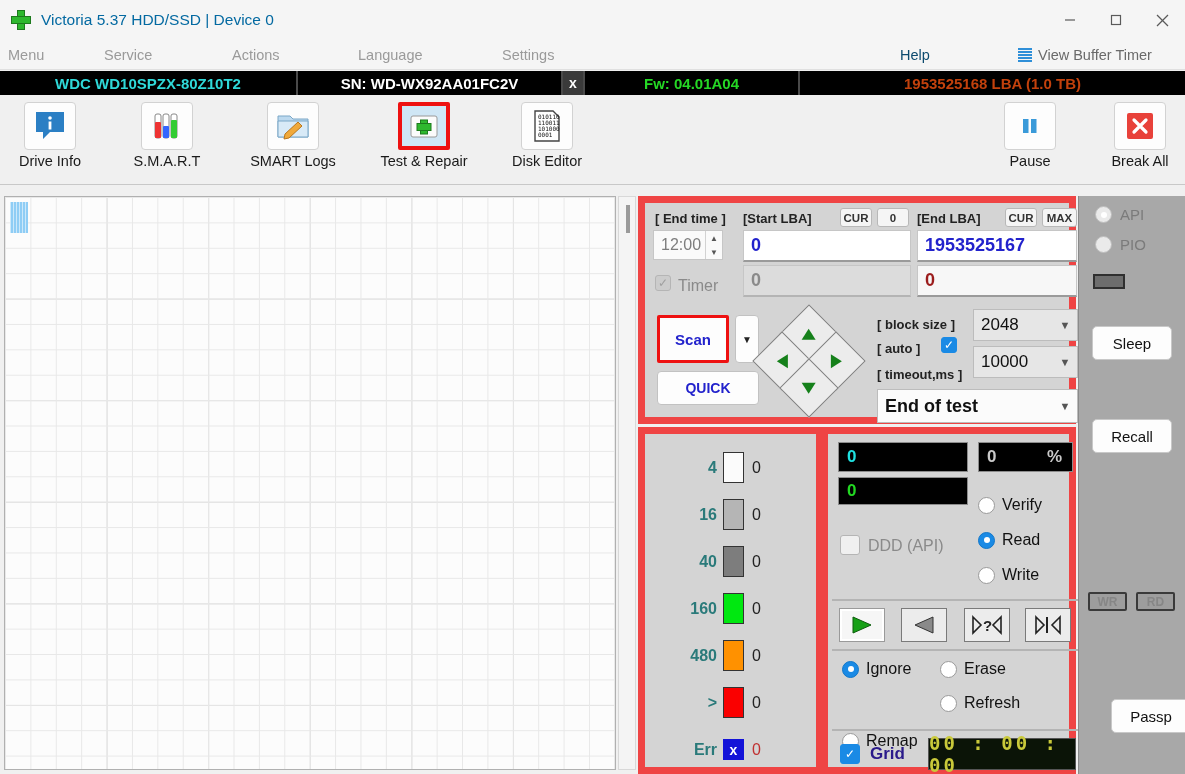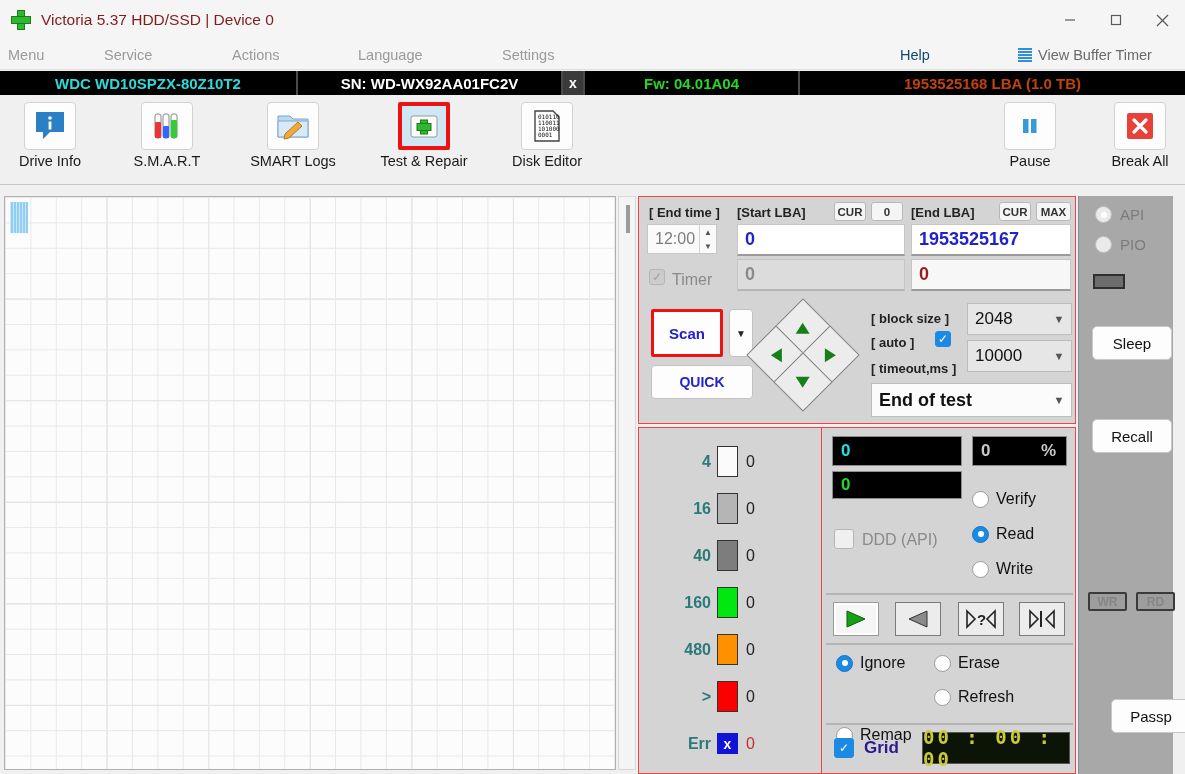--- a/index.html
+++ b/index.html
@@ -16,21 +16,21 @@
     position: absolute; left: 0; top: 0; width: 1185px; height: 40px;
     background: #f5f5f5; display: flex; align-items: center;
   }
   .title-icon { margin-left: 10px; width: 22px; height: 22px; position: relative; }
   .title-icon .cross-v, .title-icon .cross-h {
     position: absolute; background: #2eb82e; border: 1px solid #1d7a1d;
   }
   .title-icon .cross-v { left: 7px; top: 1px; width: 8px; height: 20px; }
   .title-icon .cross-h { left: 1px; top: 7px; width: 20px; height: 8px; }
   .title-text {
-    margin-left: 9px; font-size: 15.5px; color: #7f1d1d;
+    margin-left: 9px; font-size: 15.5px; color: #0369a1;
     font-family: "Liberation Sans", sans-serif; white-space: nowrap;
   }
   .winbtns { position: absolute; right: 0; top: 0; height: 40px; display: flex; }
   .winbtn {
     width: 46px; height: 40px; display: flex; align-items: center;
     justify-content: center; color: #5a5a5a; font-size: 15px;
   }
   .winbtn svg { display: block; }
 
   
@@ -108,21 +108,21 @@
     position: absolute; left: 618px; top: 196px; width: 18px; height: 574px;
     background: #f4f4f4; border: 1px solid #d8d8d8;
   }
   .gridscroll .thumb {
     position: absolute; left: 7px; top: 8px; width: 4px; height: 28px;
     background: #9a9a9a;
   }
 
   
   .rightwrap { position: absolute; left: 638px; top: 196px; width: 438px; height: 578px; }
-  .panelbox { position: absolute; background: #d4d4d4; border: 1px solid #ef4444; }
+  .panelbox { position: absolute; background: #d4d4d4; border: 7px solid #ef4444; }
 
   
   #params { left: 0; top: 0; width: 438px; height: 228px; }
   .lbl { position: absolute; font-size: 13px; color: #222; white-space: nowrap; }
   .minibtn {
     position: absolute; height: 19px; background: #f5f5f5;
     border: 1px solid #b8b8b8; border-radius: 3px;
     font-size: 11.5px; font-weight: bold; color: #333;
     display: flex; align-items: center; justify-content: center;
   }
@@ -229,21 +229,21 @@
   .sep { position: absolute; height: 2px; background: #b4b4b4; }
   .clock {
     position: absolute; background: #0b1407; border: 1px solid #555;
     display: flex; align-items: center; justify-content: center;
     letter-spacing: 3px; font-family: "DejaVu Sans Mono", monospace;
     font-size: 19px; font-weight: bold; color: #c9c93a;
   }
 
   
   .sidebar {
-    position: absolute; left: 1078px; top: 196px; width: 95px; height: 578px;
+    position: absolute; left: 1078px; top: 196px; width: 107px; height: 578px;
     background: #a8a8a8; border-left: 1px solid #8a8a8a;
   }
   .sb-radio {
     position: absolute; display: flex; align-items: center; gap: 8px;
     font-size: 15px; color: #7b7b7b;
   }
   .sb-radio .dot {
     width: 17px; height: 17px; border-radius: 50%; background: #eaeaea;
     border: 1px solid #bdbdbd; display: flex; align-items: center;
     justify-content: center;

